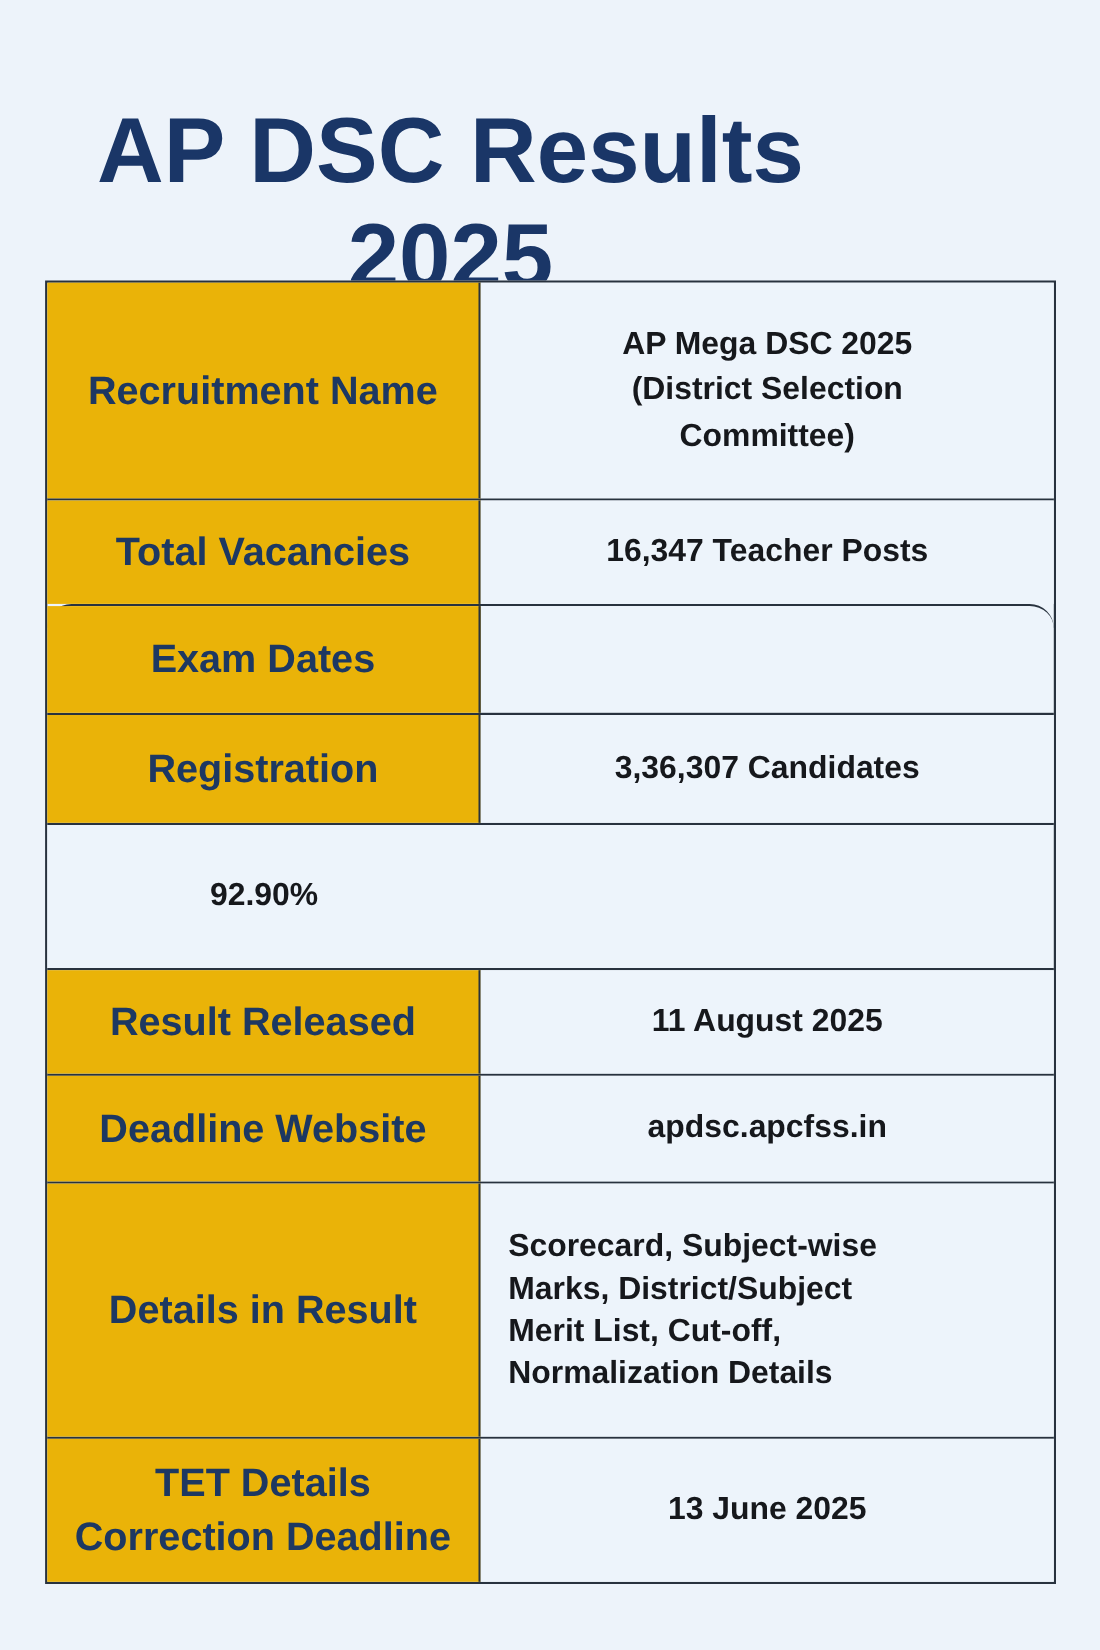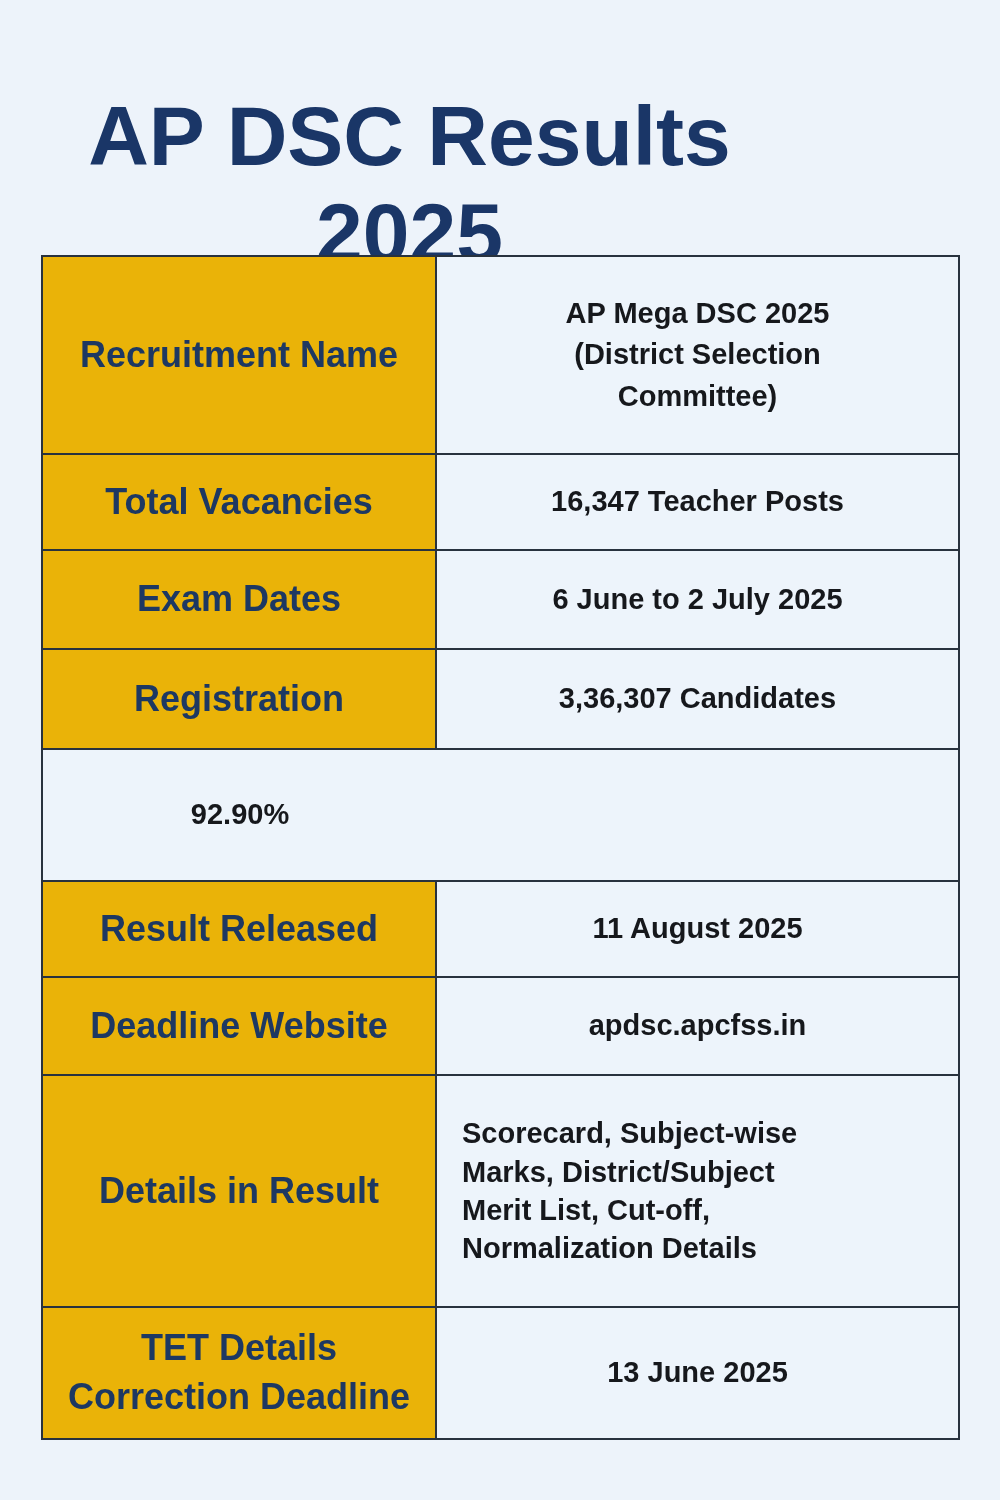--- a/index.html
+++ b/index.html
@@ -63,21 +63,21 @@
   .cell.value {
     background: #edf4fb;
     color: #16181c;
     font-weight: bold;
     font-size: 29px;
     line-height: 1.42;
   }
   
   .row:nth-child(1) { min-height: 196px; }
   .row:nth-child(2) { min-height: 94px; }
-  .row:nth-child(3) { min-height: 97px; }
+  .row:nth-child(3) { min-height: 97px; border-radius: 22px; }
   .row:nth-child(4) { min-height: 98px; }
   .row:nth-child(5) { min-height: 130px; }
   .row:nth-child(6) { min-height: 94px; }
   .row:nth-child(7) { min-height: 96px; }
   .row:nth-child(8) { min-height: 230px; }
   .row:nth-child(9) { min-height: 130px; }
   
   .row:nth-child(8) .cell.value {
     justify-content: flex-start;
     text-align: left;
@@ -99,21 +99,20 @@
 Committee)</div>
   </div>
 
   <div class="row">
     <div class="cell label">Total Vacancies</div>
     <div class="cell value">16,347 Teacher Posts</div>
   </div>
 
   <div class="row">
     <div class="cell label">Exam Dates</div>
-    <div class="cell value">6 June to 2 July 2025</div>
   </div>
 
   <div class="row">
     <div class="cell label">Registration</div>
     <div class="cell value">3,36,307 Candidates</div>
   </div>
 
   <div class="row">
     <div class="cell value">92.90%</div>
   </div>

